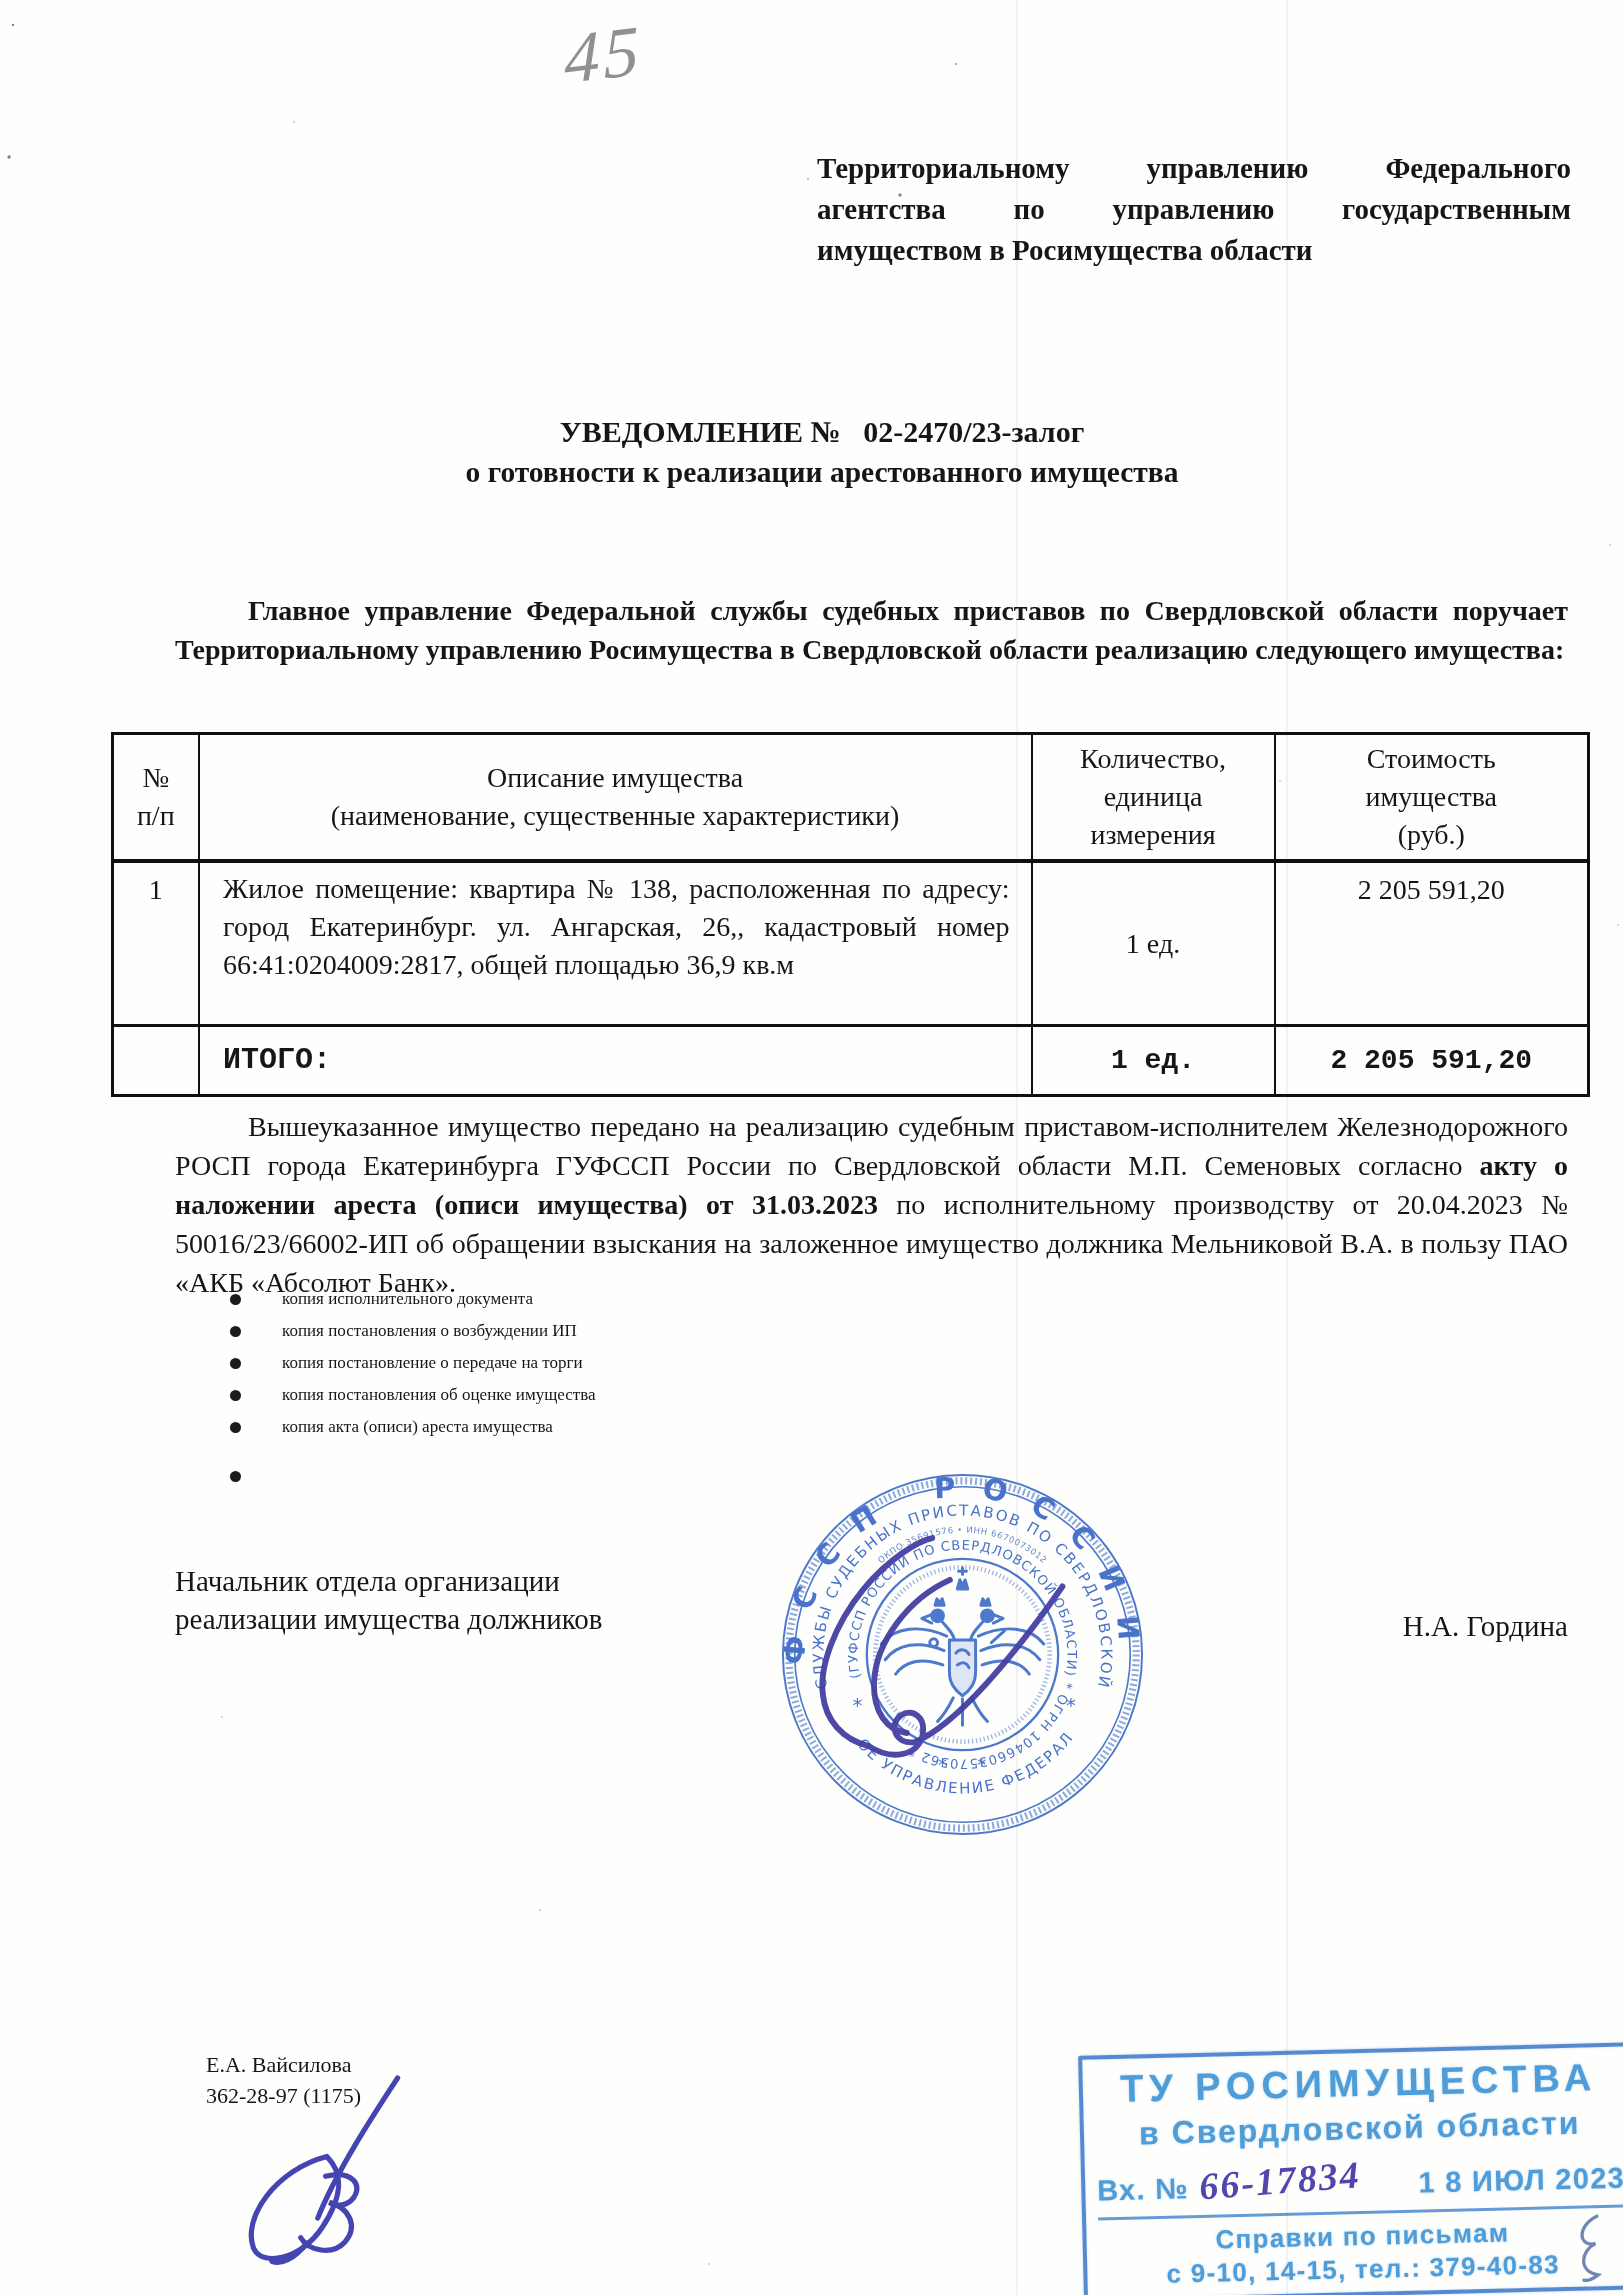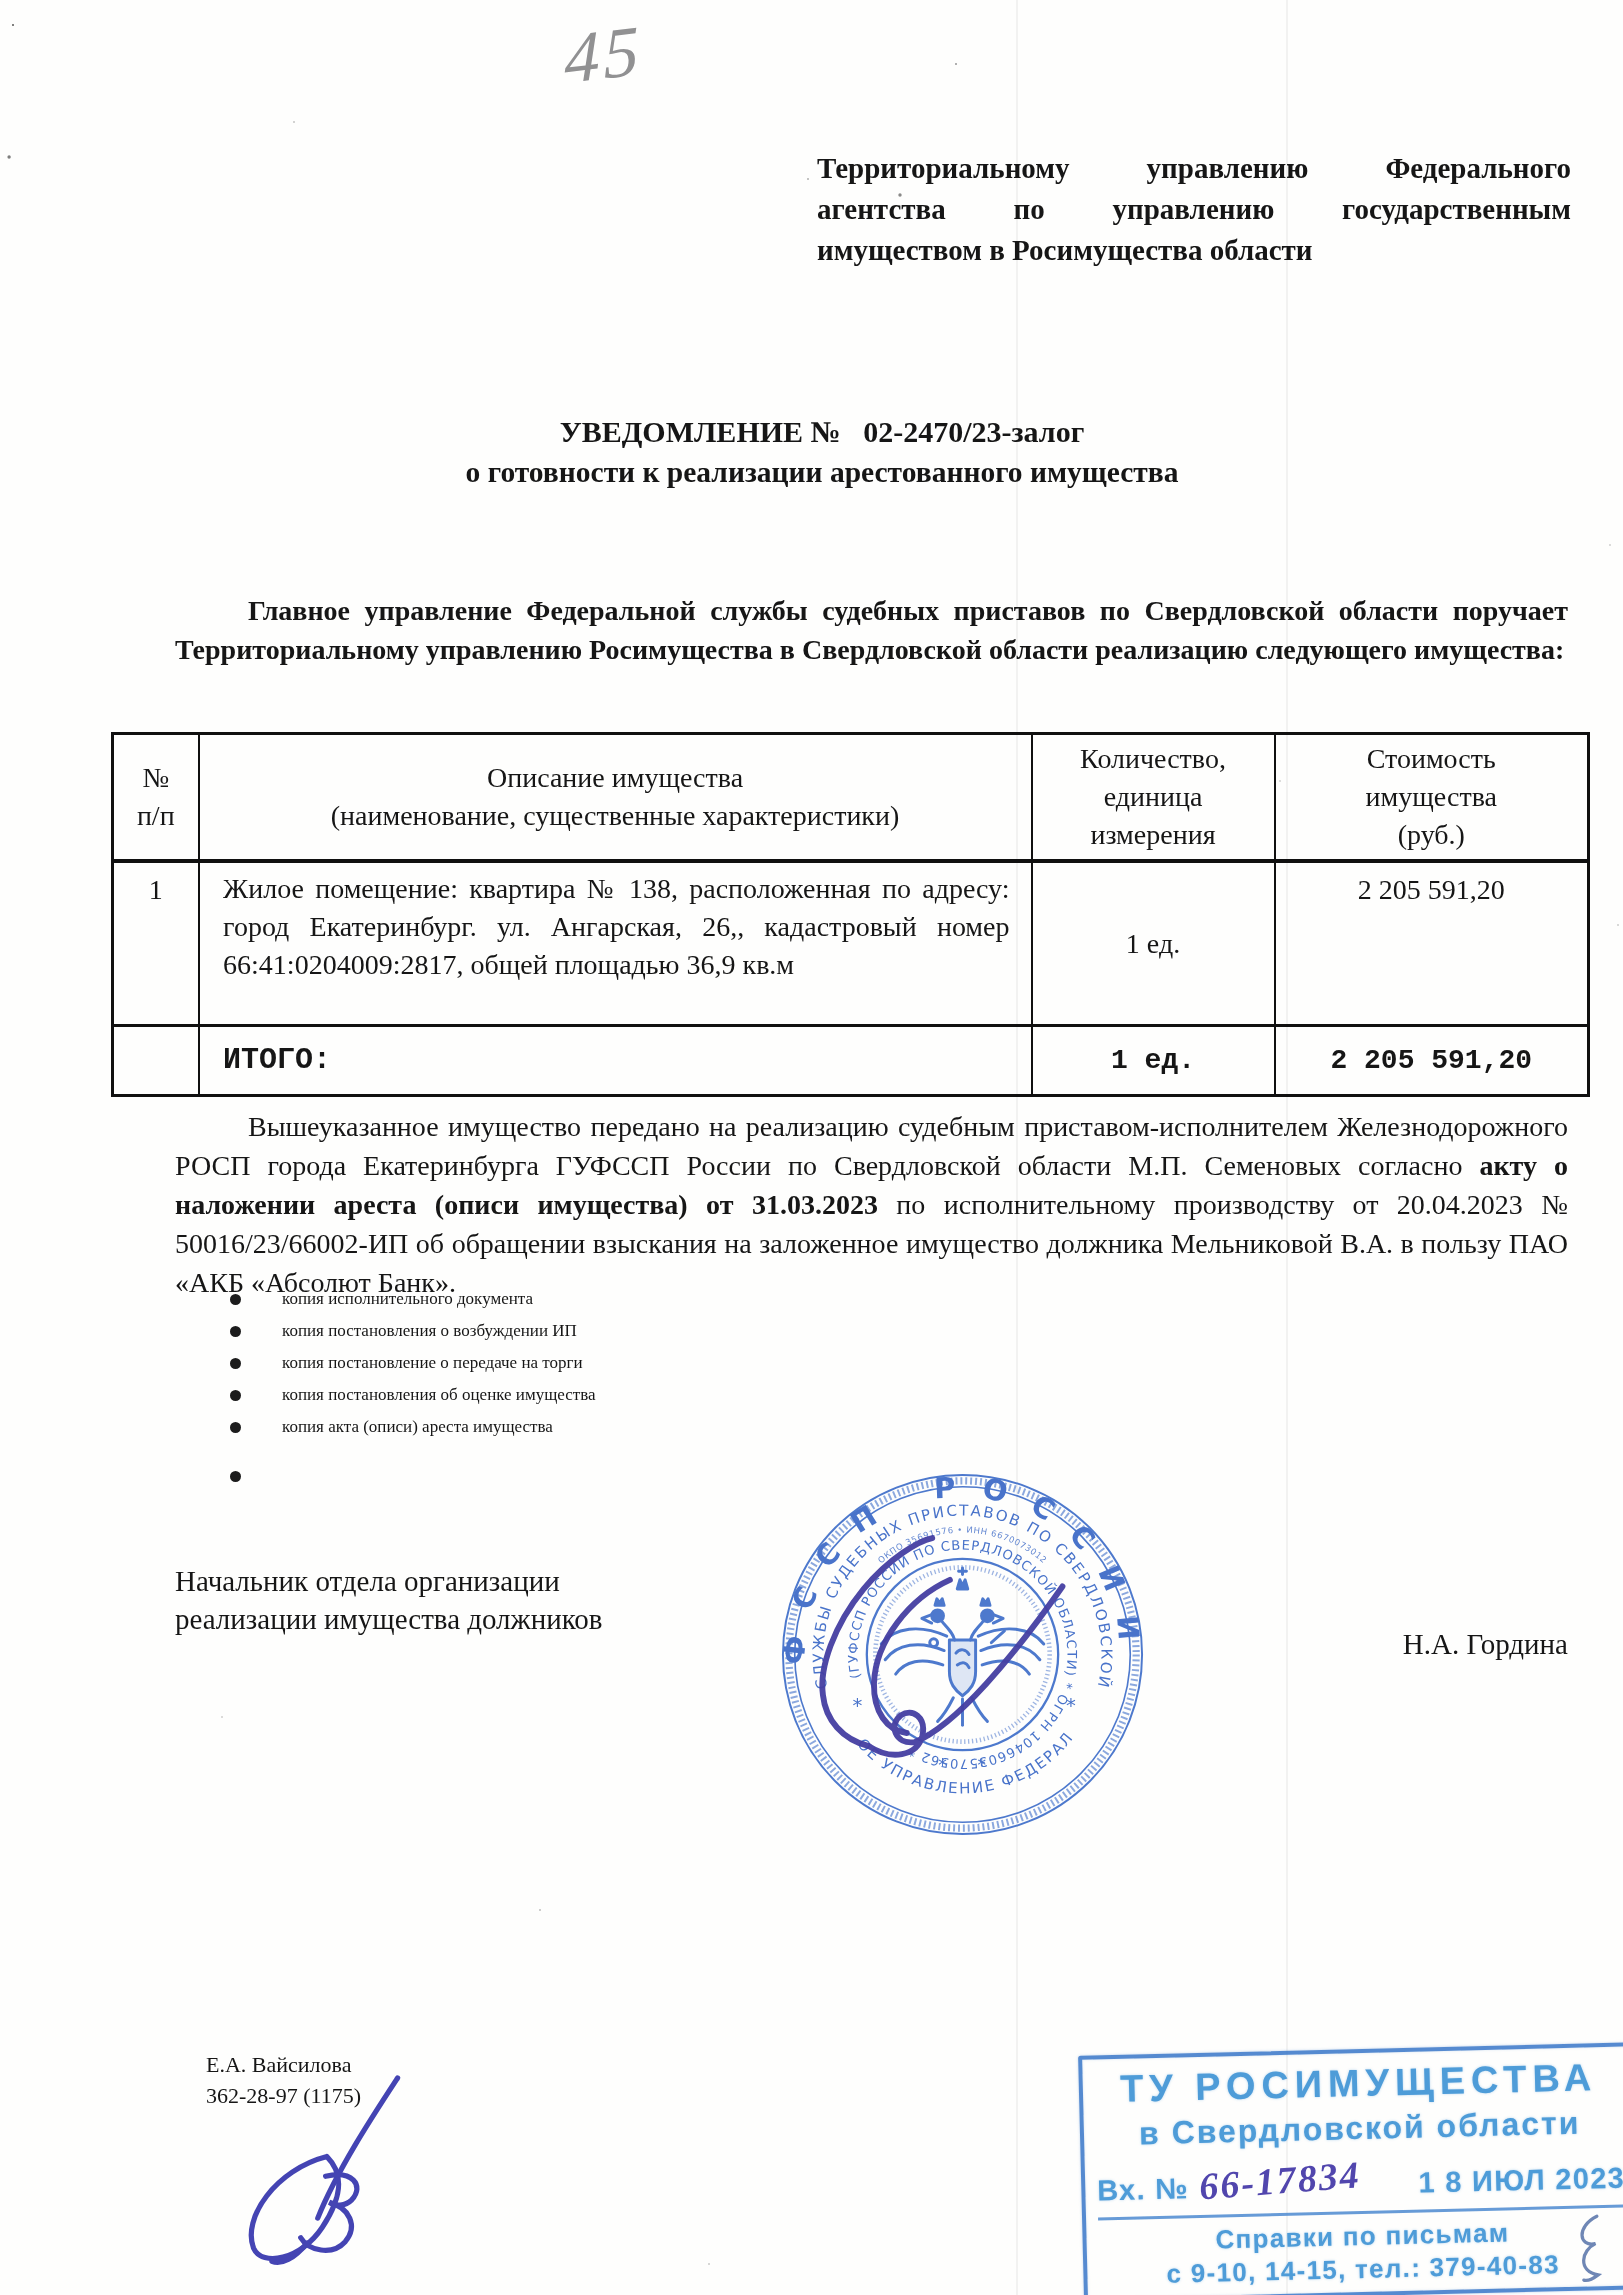--- a/index.html
+++ b/index.html
@@ -60,21 +60,21 @@
   table.goods tr.r-total .t-label { text-align:left; padding-left:23.6px; font-size:30px; }
   
   .attachments { position:absolute; left:230px; top:1283px; }
   .att-item { display:flex; align-items:center; height:32px; font-size:17px; }
   .att-item .dot { width:11px; height:11px; border-radius:50%; background:#1c1c1c;
     margin-right:41px; flex:0 0 auto; align-self:center; }
   .lone-bullet { position:absolute; left:230px; top:1471px; width:11px; height:11px;
     border-radius:50%; background:#1c1c1c; }
   
   .sig-pos { position:absolute; left:175px; top:1562px; font-size:29px; line-height:38px; }
-  .sig-name { position:absolute; right:55px; top:1610px; font-size:29px;margin-top:18px; }
+  .sig-name { position:absolute; right:55px; top:1610px; font-size:29px; }
   
   .seal-svg { position:absolute; left:779px; top:1471px; opacity:.92; }
   .sig-over-seal { position:absolute; left:785px; top:1517px; }
   .exec-sig { position:absolute; left:196px; top:2070px; }
   
   .executor { position:absolute; left:171px; top:2049px; font-size:22px; line-height:31px;margin-left:35px; }
   
   .stamp { position:absolute; left:1081px; top:2049px; width:528px;
     border:4.6px solid rgba(55,118,200,.85); border-radius:2.6px;
     transform:rotate(-1.4deg); padding:9.2px 11.8px 6.5px 11.8px;

